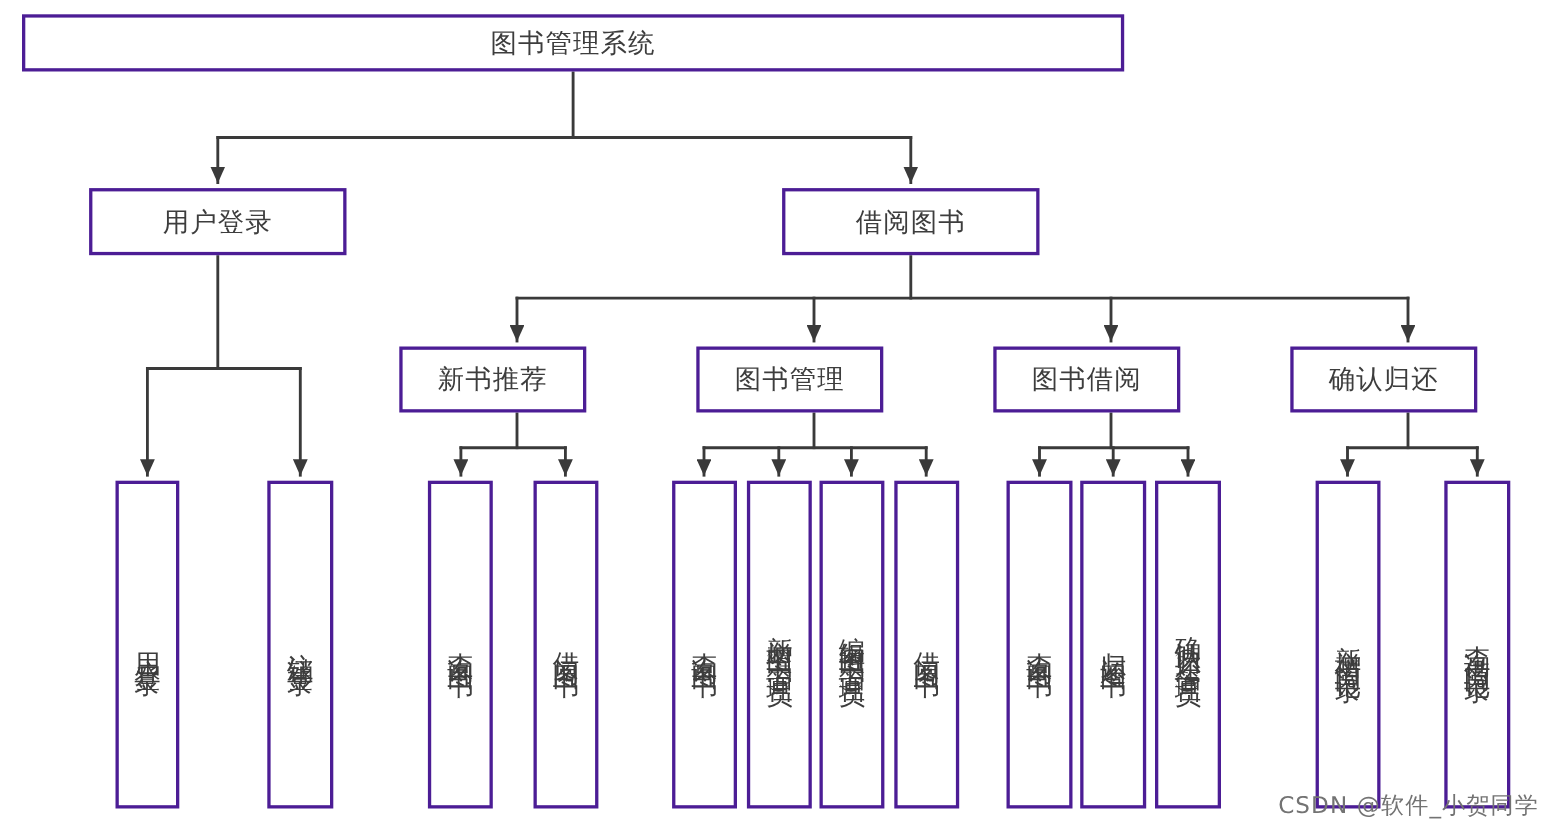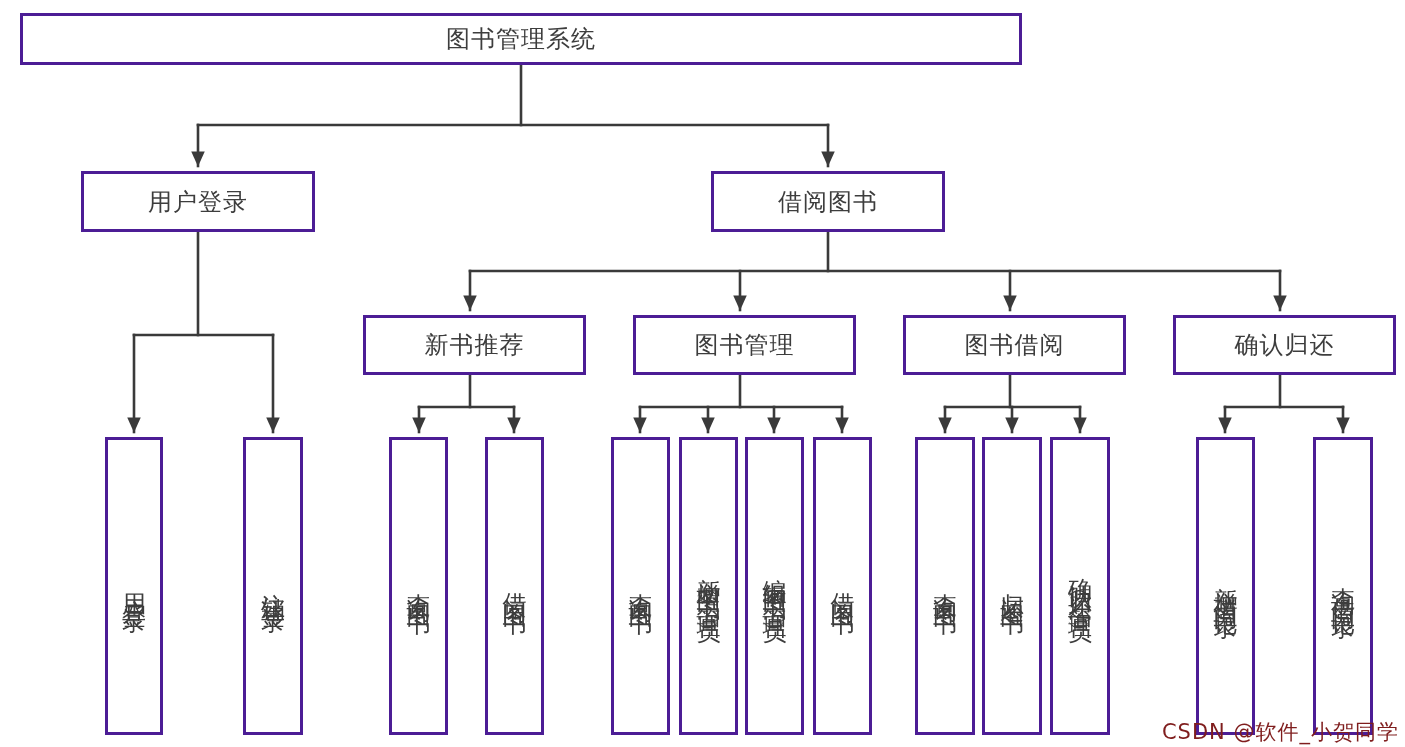--- a/index.html
+++ b/index.html
@@ -28,39 +28,39 @@
     color: #3d3d3d;
     z-index: 2;
   }
   .hnode {
     font-size: 24px;
     letter-spacing: 1px;
     white-space: nowrap;
   }
   .root-node  { left: 20px;  top: 13px;  width: 1002px; height: 52px; }
   .l2-node    { top: 171px; height: 61px; width: 234px; }
-  .l3-node    { top: 315px; height: 60px; width: 223px; }
+  .l3-node    { top: 315px; height: 60px; width: 170px; }
   .vnode {
     top: 437px;
     height: 298px;
     font-size: 24px;
   }
   .vnode .vtext {
     writing-mode: vertical-rl;
     text-orientation: mixed;
     letter-spacing: 6px;
     line-height: 1;
     white-space: nowrap;
   }
   .watermark {
     position: absolute;
     right: 6px;
     bottom: 1px;
     font-size: 21px;
-    color: #7f1d1d;
+    color: #737373;
     letter-spacing: 1px;
     z-index: 5;
     white-space: nowrap;
   }
 </style>
 </head>
 <body>
 
 <div class="stage">
 

